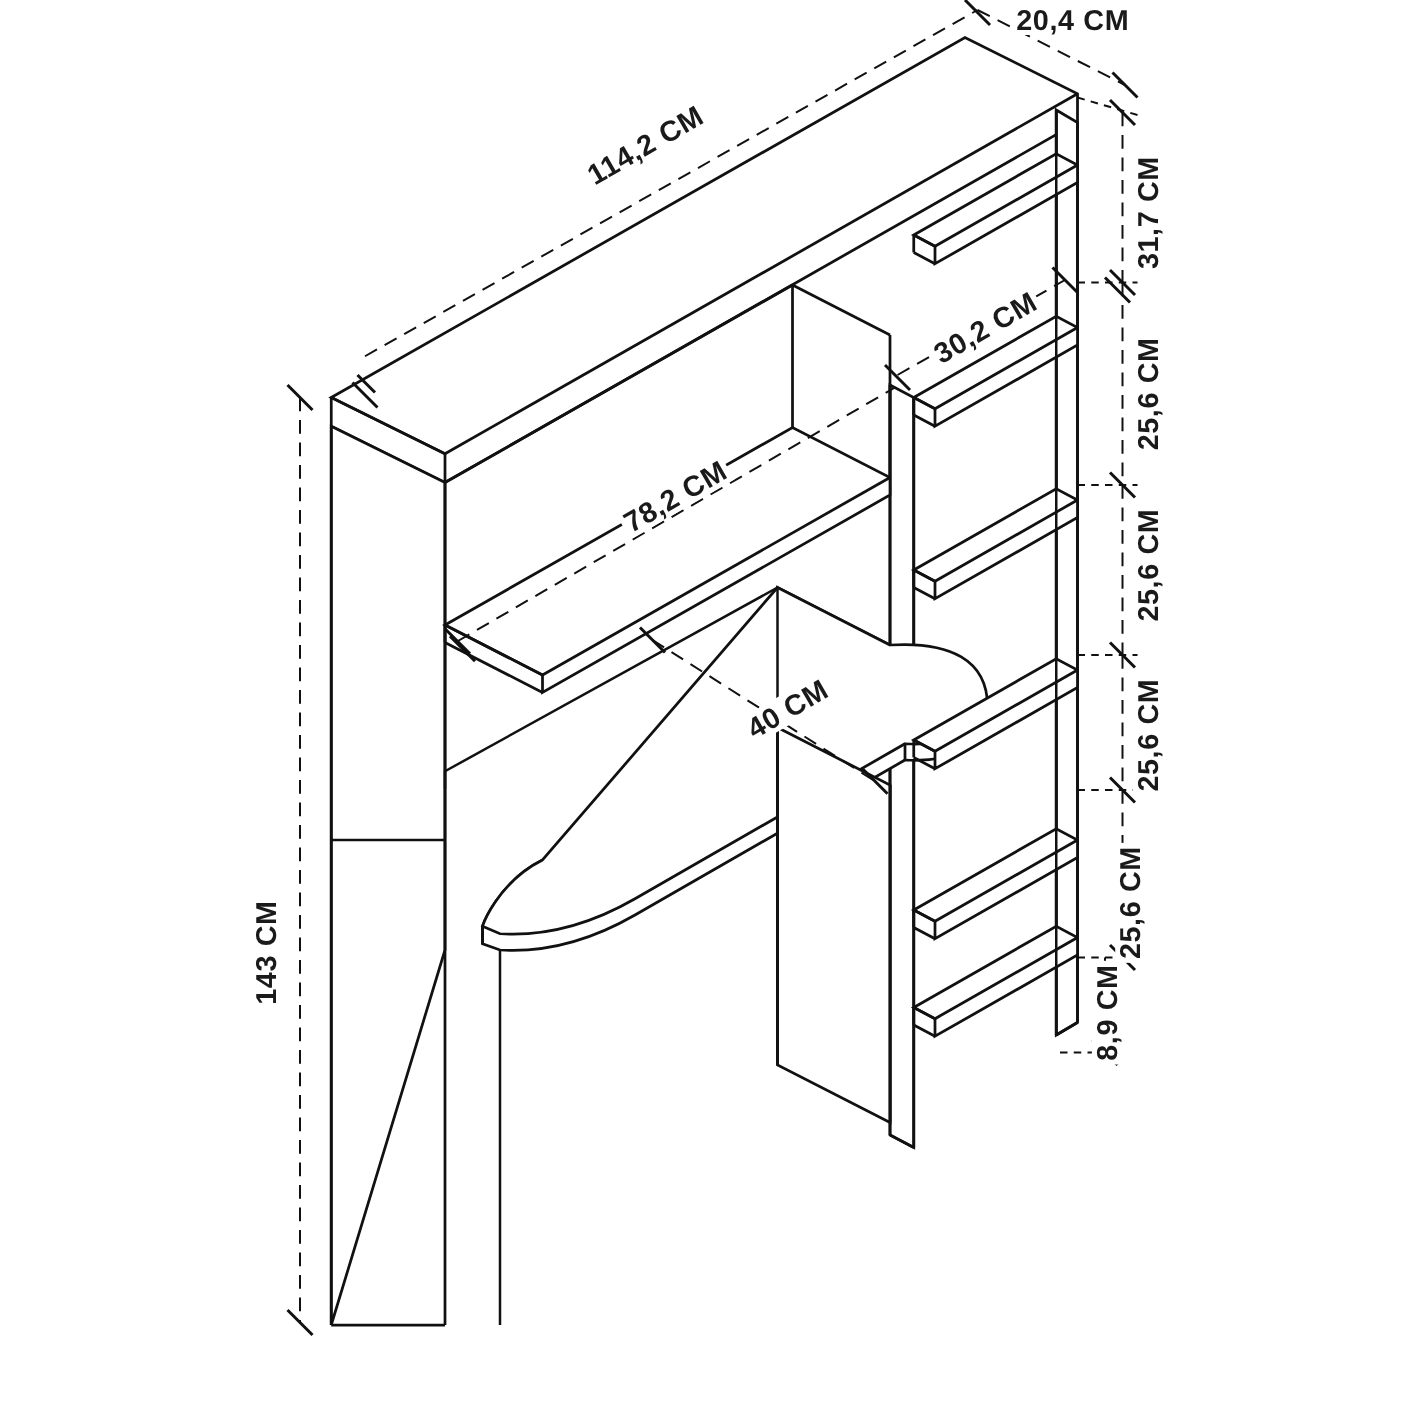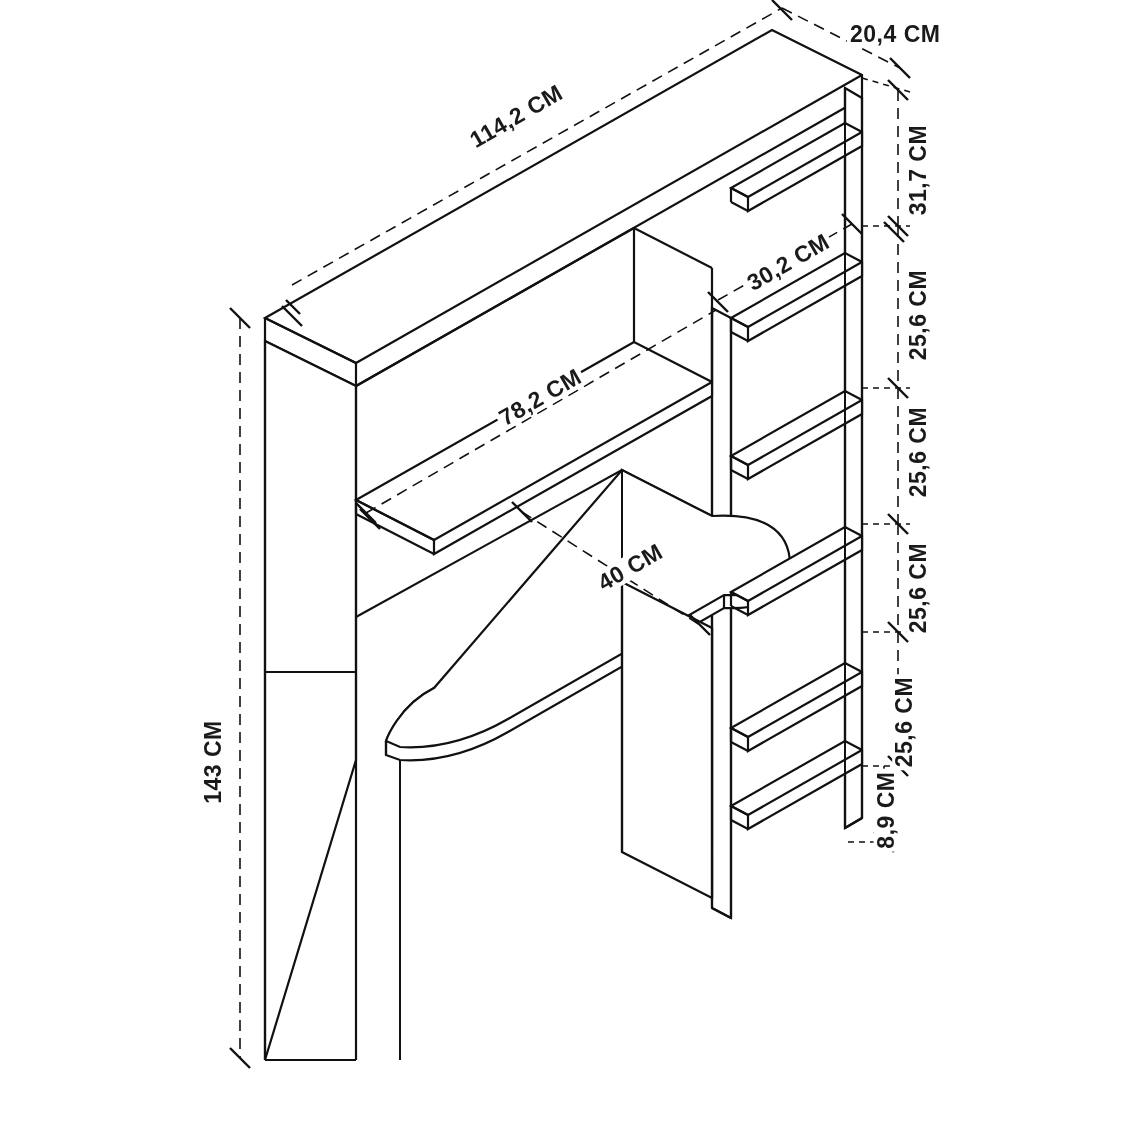--- a/index.html
+++ b/index.html
@@ -189,21 +189,21 @@
       <line x1="888" y1="216" x2="908" y2="236"></line>
       <line x1="884" y1="222" x2="904" y2="242"></line>
       <line x1="888" y1="378" x2="908" y2="398"></line>
       <line x1="888" y1="514" x2="908" y2="534"></line>
       <line x1="888" y1="622" x2="908" y2="642"></line>
       <line x1="888" y1="756" x2="908" y2="776"></line>
       <line x1="874" y1="832" x2="894" y2="852"></line>
     </g>
   </svg>
 
-  <div class="dim-label" style="left:810px; top:22px; transform: rotate(0deg); margin-left: 37px;">20,4 CM</div>
+  <div class="dim-label" style="left:810px; top:4px; transform: rotate(0deg);">20,4 CM</div>
 
   <div class="dim-label" style="left:462px; top:104px; transform: rotate(-30deg);">114,2 CM</div>
 
   <div class="dim-label" style="left:740px; top:250px; transform: rotate(-30deg);">30,2 CM</div>
 
   <div class="dim-label" style="left:492px; top:385px; transform: rotate(-30deg);">78,2 CM</div>
 
   <div class="dim-label" style="left:592px; top:555px; transform: rotate(-30deg);">40 CM</div>
 
   <div class="dim-label" style="left:168px; top:750px; transform: rotate(-90deg);">143 CM</div>

